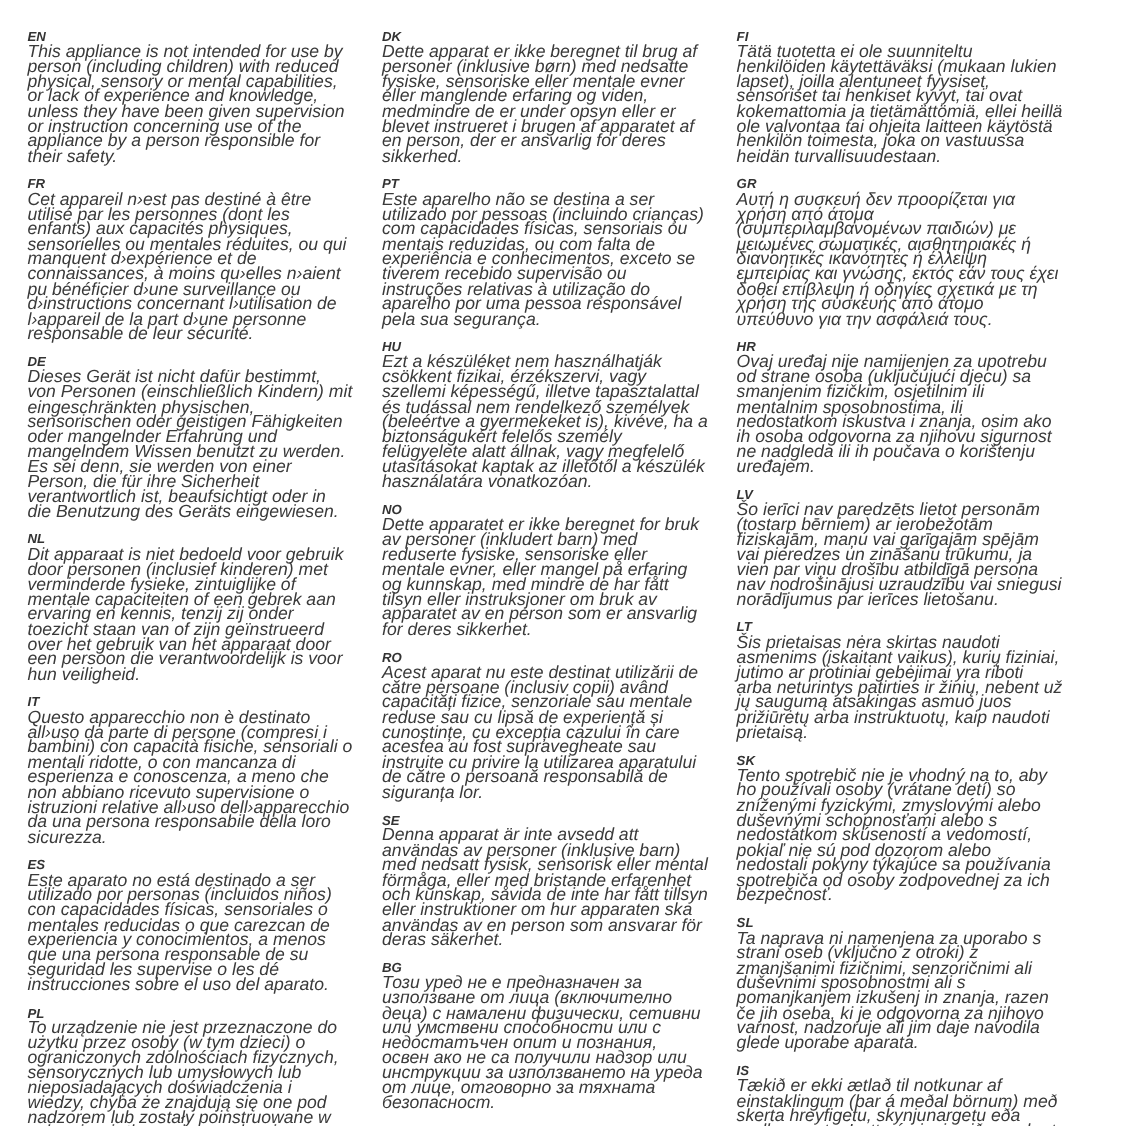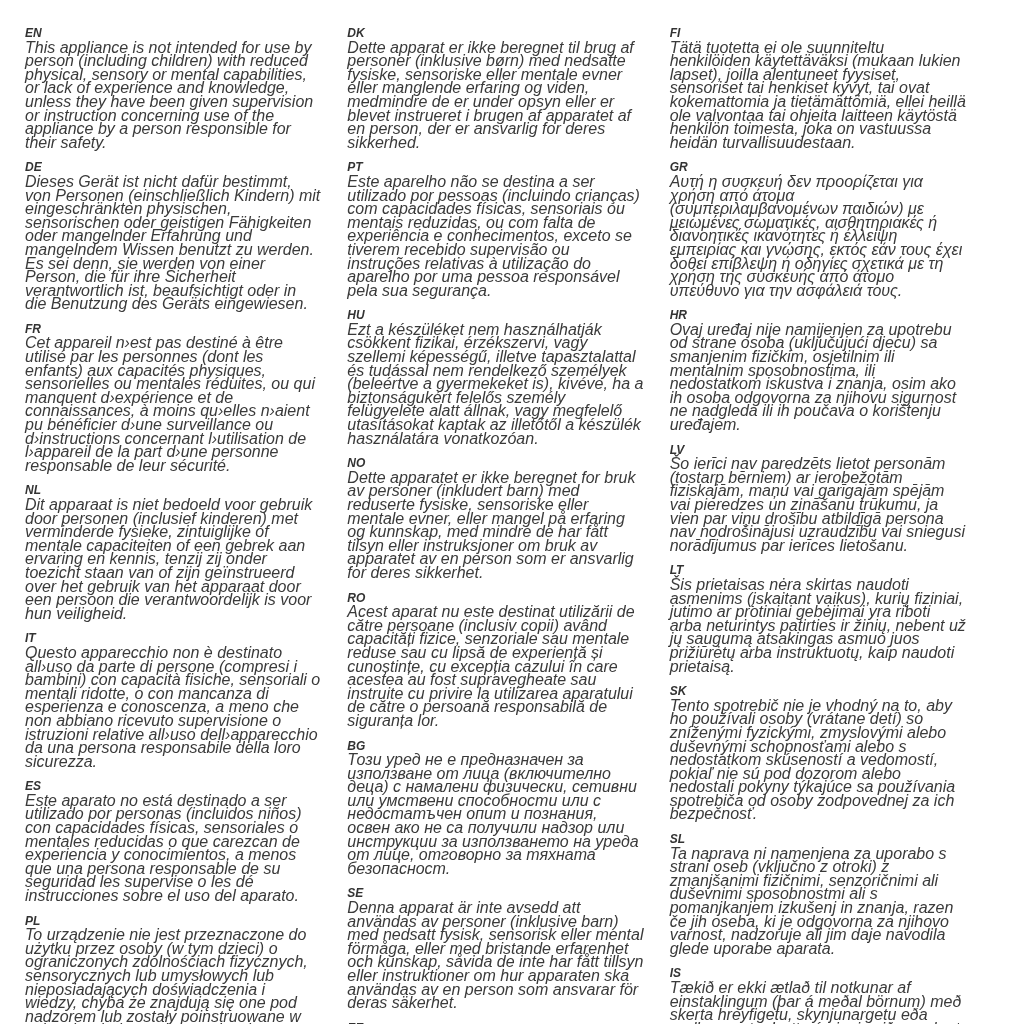--- a/index.html
+++ b/index.html
@@ -39,26 +39,26 @@
 <body>
 
 <div class="page">
 
   <div class="col">
     <section class="lang-section">
       <h2 class="lang-code">EN</h2>
       <p class="lang-text">This appliance is not intended for use by person (including children) with reduced physical, sensory or mental capabilities, or lack of experience and knowledge, unless they have been given supervision or instruction concerning use of the appliance by a person responsible for their safety.</p>
     </section>
     <section class="lang-section">
+      <h2 class="lang-code">FR</h2>
+      <p class="lang-text">Cet appareil n›est pas destiné à être utilisé par les personnes (dont les enfants) aux capacités physiques, sensorielles ou mentales réduites, ou qui manquent d›expérience et de connaissances, à moins qu›elles n›aient pu bénéficier d›une surveillance ou d›instructions concernant l›utilisation de l›appareil de la part d›une personne responsable de leur sécurité.</p>
+    </section>
+    <section class="lang-section">
       <h2 class="lang-code">DE</h2>
       <p class="lang-text">Dieses Gerät ist nicht dafür bestimmt, von Personen (einschließlich Kindern) mit eingeschränkten physischen, sensorischen oder geistigen Fähigkeiten oder mangelnder Erfahrung und mangelndem Wissen benutzt zu werden. Es sei denn, sie werden von einer Person, die für ihre Sicherheit verantwortlich ist, beaufsichtigt oder in die Benutzung des Geräts eingewiesen.</p>
-    </section>
-    <section class="lang-section">
-      <h2 class="lang-code">FR</h2>
-      <p class="lang-text">Cet appareil n›est pas destiné à être utilisé par les personnes (dont les enfants) aux capacités physiques, sensorielles ou mentales réduites, ou qui manquent d›expérience et de connaissances, à moins qu›elles n›aient pu bénéficier d›une surveillance ou d›instructions concernant l›utilisation de l›appareil de la part d›une personne responsable de leur sécurité.</p>
     </section>
     <section class="lang-section">
       <h2 class="lang-code">NL</h2>
       <p class="lang-text">Dit apparaat is niet bedoeld voor gebruik door personen (inclusief kinderen) met verminderde fysieke, zintuiglijke of mentale capaciteiten of een gebrek aan ervaring en kennis, tenzij zij onder toezicht staan van of zijn geïnstrueerd over het gebruik van het apparaat door een persoon die verantwoordelijk is voor hun veiligheid.</p>
     </section>
     <section class="lang-section">
       <h2 class="lang-code">IT</h2>
       <p class="lang-text">Questo apparecchio non è destinato all›uso da parte di persone (compresi i bambini) con capacità fisiche, sensoriali o mentali ridotte, o con mancanza di esperienza e conoscenza, a meno che non abbiano ricevuto supervisione o istruzioni relative all›uso dell›apparecchio da una persona responsabile della loro sicurezza.</p>
     </section>
     <section class="lang-section">
@@ -90,26 +90,26 @@
     </section>
     <section class="lang-section">
       <h2 class="lang-code">NO</h2>
       <p class="lang-text">Dette apparatet er ikke beregnet for bruk av personer (inkludert barn) med reduserte fysiske, sensoriske eller mentale evner, eller mangel på erfaring og kunnskap, med mindre de har fått tilsyn eller instruksjoner om bruk av apparatet av en person som er ansvarlig for deres sikkerhet.</p>
     </section>
     <section class="lang-section">
       <h2 class="lang-code">RO</h2>
       <p class="lang-text">Acest aparat nu este destinat utilizării de către persoane (inclusiv copii) având capacități fizice, senzoriale sau mentale reduse sau cu lipsă de experiență și cunoștințe, cu excepția cazului în care acestea au fost supravegheate sau instruite cu privire la utilizarea aparatului de către o persoană responsabilă de siguranța lor.</p>
     </section>
     <section class="lang-section">
+      <h2 class="lang-code">SE</h2>
+      <p class="lang-text">Denna apparat är inte avsedd att användas av personer (inklusive barn) med nedsatt fysisk, sensorisk eller mental förmåga, eller med bristande erfarenhet och kunskap, såvida de inte har fått tillsyn eller instruktioner om hur apparaten ska användas av en person som ansvarar för deras säkerhet.</p>
+    </section>
+    <section class="lang-section">
       <h2 class="lang-code">BG</h2>
       <p class="lang-text">Този уред не е предназначен за използване от лица (включително деца) с намалени физически, сетивни или умствени способности или с недостатъчен опит и познания, освен ако не са получили надзор или инструкции за използването на уреда от лице, отговорно за тяхната безопасност.</p>
-    </section>
-    <section class="lang-section">
-      <h2 class="lang-code">SE</h2>
-      <p class="lang-text">Denna apparat är inte avsedd att användas av personer (inklusive barn) med nedsatt fysisk, sensorisk eller mental förmåga, eller med bristande erfarenhet och kunskap, såvida de inte har fått tillsyn eller instruktioner om hur apparaten ska användas av en person som ansvarar för deras säkerhet.</p>
     </section>
     <section class="lang-section">
       <h2 class="lang-code">EE</h2>
     </section>
   </div>
 
   <div class="col">
     <section class="lang-section">
       <h2 class="lang-code">FI</h2>
       <p class="lang-text">Tätä tuotetta ei ole suunniteltu henkilöiden käytettäväksi (mukaan lukien lapset), joilla alentuneet fyysiset, sensoriset tai henkiset kyvyt, tai ovat kokemattomia ja tietämättömiä, ellei heillä ole valvontaa tai ohjeita laitteen käytöstä henkilön toimesta, joka on vastuussa heidän turvallisuudestaan.</p>

